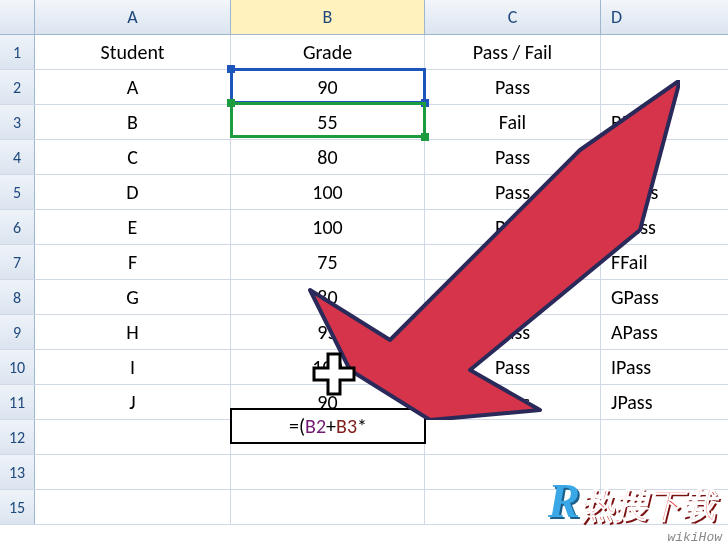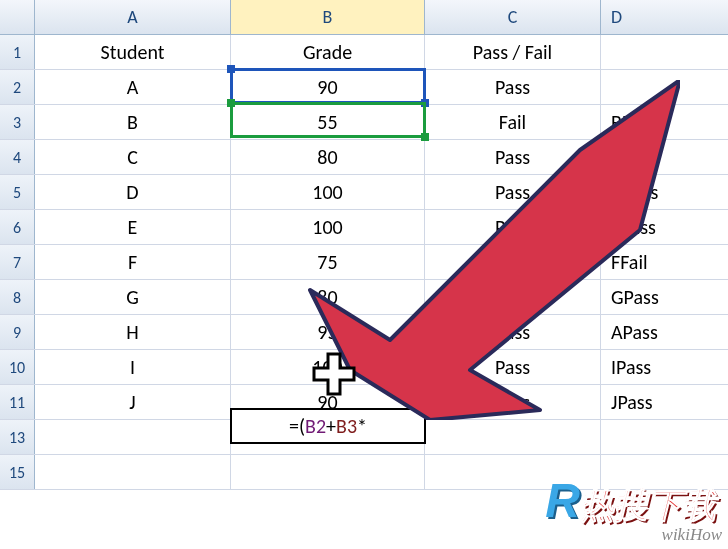--- a/index.html
+++ b/index.html
@@ -19,22 +19,22 @@
 .selbox{position:absolute;border:3px solid #1e55ba;box-sizing:border-box;pointer-events:none}
 .selgreen{position:absolute;border:3px solid #1b9c3e;box-sizing:border-box;pointer-events:none}
 .handle{position:absolute;width:8px;height:8px;background:#1b9c3e;pointer-events:none}
 .edit{position:absolute;border:2px solid #000;background:#fff;display:flex;align-items:center;justify-content:center;font-size:20px;box-sizing:border-box}
 .edit span.eq{color:#000}
 .edit span.b2{color:#701a75;font-weight:500}
 .edit span.plus{color:#000}
 .edit span.b3{color:#7f1d1d;font-weight:400}
 .cursor{position:absolute;pointer-events:none}
 .arrow{position:absolute;pointer-events:none}
-.wmk{position:absolute;right:6px;bottom:4px;color:#888;font-size:17px;font-style:italic;font-family:Liberation Serif, serif}
-.logo{position:absolute;right:12px;bottom:20px;font-family:Liberation Sans, sans-serif;font-weight:bold;font-style:italic}
+.wmk{position:absolute;right:6px;bottom:4px;color:#888;font-size:13px;font-style:italic;font-family:Liberation Mono, monospace}
+.logo{position:absolute;right:12px;bottom:20px;font-family:Liberation Serif, serif;font-weight:bold;font-style:italic}
 .logo .r{color:#3aa7e6;font-size:48px;text-shadow:2px 2px 0 #1b5f8c}
 .logo .t{color:#e33030;font-size:34px;text-shadow:2px 2px 0 #7a1010;-webkit-text-stroke:1px #fff}
 </style>
 </head>
 <body>
 
 <div class="sheet">
   <div class="row hdr">
     <div class="rowh"></div>
     <div class="cell colA">A</div>
@@ -112,20 +112,27 @@
     <div class="cell colD">IPass</div>
   </div>
   <div class="row">
     <div class="rowh">11</div>
     <div class="cell colA">J</div>
     <div class="cell colB">90</div>
     <div class="cell colC">Pass</div>
     <div class="cell colD">JPass</div>
   </div>
   <div class="row">
+    <div class="rowh">12</div>
+    <div class="cell colA"></div>
+    <div class="cell colB"></div>
+    <div class="cell colC"></div>
+    <div class="cell colD"></div>
+  </div>
+  <div class="row">
     <div class="rowh">13</div>
     <div class="cell colA"></div>
     <div class="cell colB"></div>
     <div class="cell colC"></div>
     <div class="cell colD"></div>
   </div>
   <div class="row">
     <div class="rowh">15</div>
     <div class="cell colA"></div>
     <div class="cell colB"></div>

